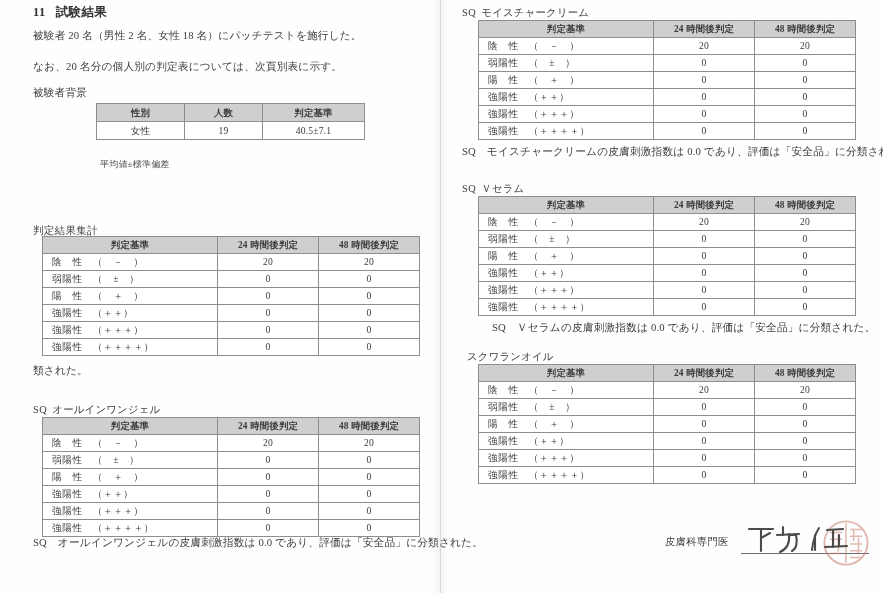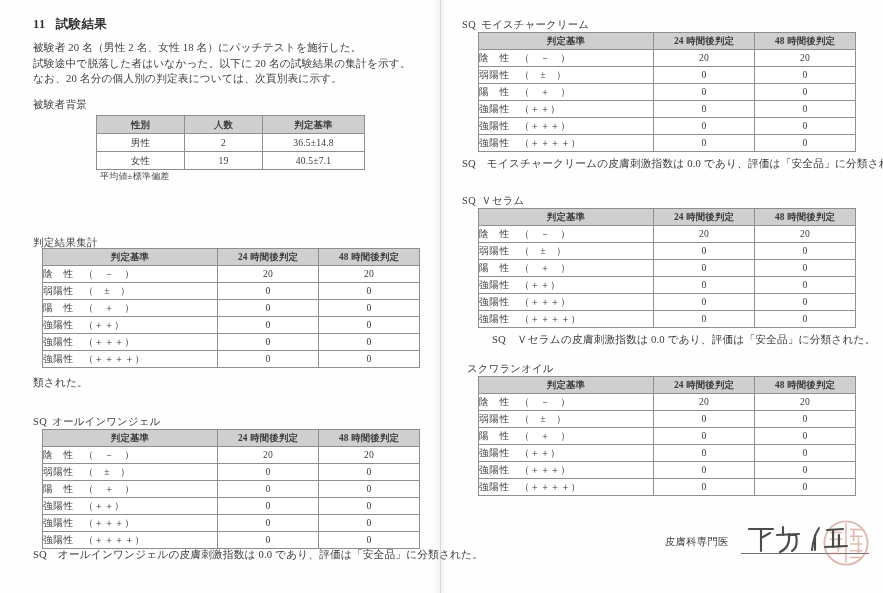--- a/index.html
+++ b/index.html
@@ -39,21 +39,21 @@
     top: 0;
     bottom: 0;
     left: 433px;
     width: 14px;
     background: linear-gradient(to right, rgba(0,0,0,0.00), rgba(0,0,0,0.045), rgba(0,0,0,0.00));
     pointer-events: none;
   }
 
   .col {
     position: absolute;
-    top: 12px;
+    top: 0;
     height: 433px;
   }
   .col-left  { left: 0;     width: 440px; }
   .col-right { left: 443px; width: 440px; }
 
   .doc-title {
     position: absolute;
     left: 33px;
     top: 4px;
     font-size: 12.5px;
@@ -111,20 +111,21 @@
   }
   table.grid thead th {
     background: #cfcfcf;
     font-weight: bold;
     text-align: center;
     font-size: 9.4px;
     height: 16px;
   }
   table.grid td.crit {
     text-align: left;
+    padding-left: 9px;
     letter-spacing: 0.6px;
   }
   table.grid td.num {
     text-align: center;
   }
 
   
   table.bg-table { left: 96px; top: 103px; width: 268px; }
   table.bg-table thead th { height: 17px; }
   table.bg-table td { height: 17px; line-height: 17px; text-align: center; }
@@ -194,44 +195,38 @@
   <div class="fold-shadow"></div>
   <div class="fold-line"></div>
 
   <div class="col col-left">
 
     <div class="doc-title">
       <span class="num">11</span><span>試験結果</span>
     </div>
 
     <div class="para" style="left:33px; top:28px;">被験者 20 名（男性 2 名、女性 18 名）にパッチテストを施行した。</div>
-    <div class="para" style="left:33px; top:43.5px;">試験途中で脱落した者はいなかった。以下に 20 名の試験結果の集計を示す。</div>
     <div class="para" style="left:33px; top:59px;">なお、20 名分の個人別の判定表については、次頁別表に示す。</div>
 
     <div class="label" style="left:33px; top:86px;">被験者背景</div>
 
     <table class="grid bg-table">
       <colgroup>
           <col style="width:88px">
           <col style="width:78px">
           <col style="width:102px">
         </colgroup>
       <thead>
         <tr>
           <th>性別</th>
           <th>人数</th>
           <th>判定基準</th>
         </tr>
       </thead>
       <tbody>
-        <tr>
-          <td>男性</td>
-          <td>2</td>
-          <td>36.5±14.8</td>
-        </tr>
         <tr>
           <td>女性</td>
           <td>19</td>
           <td>40.5±7.1</td>
         </tr>
       </tbody>
     </table>
 
     <div class="note-small" style="left:100px; top:158px;">平均値±標準偏差</div>
 

